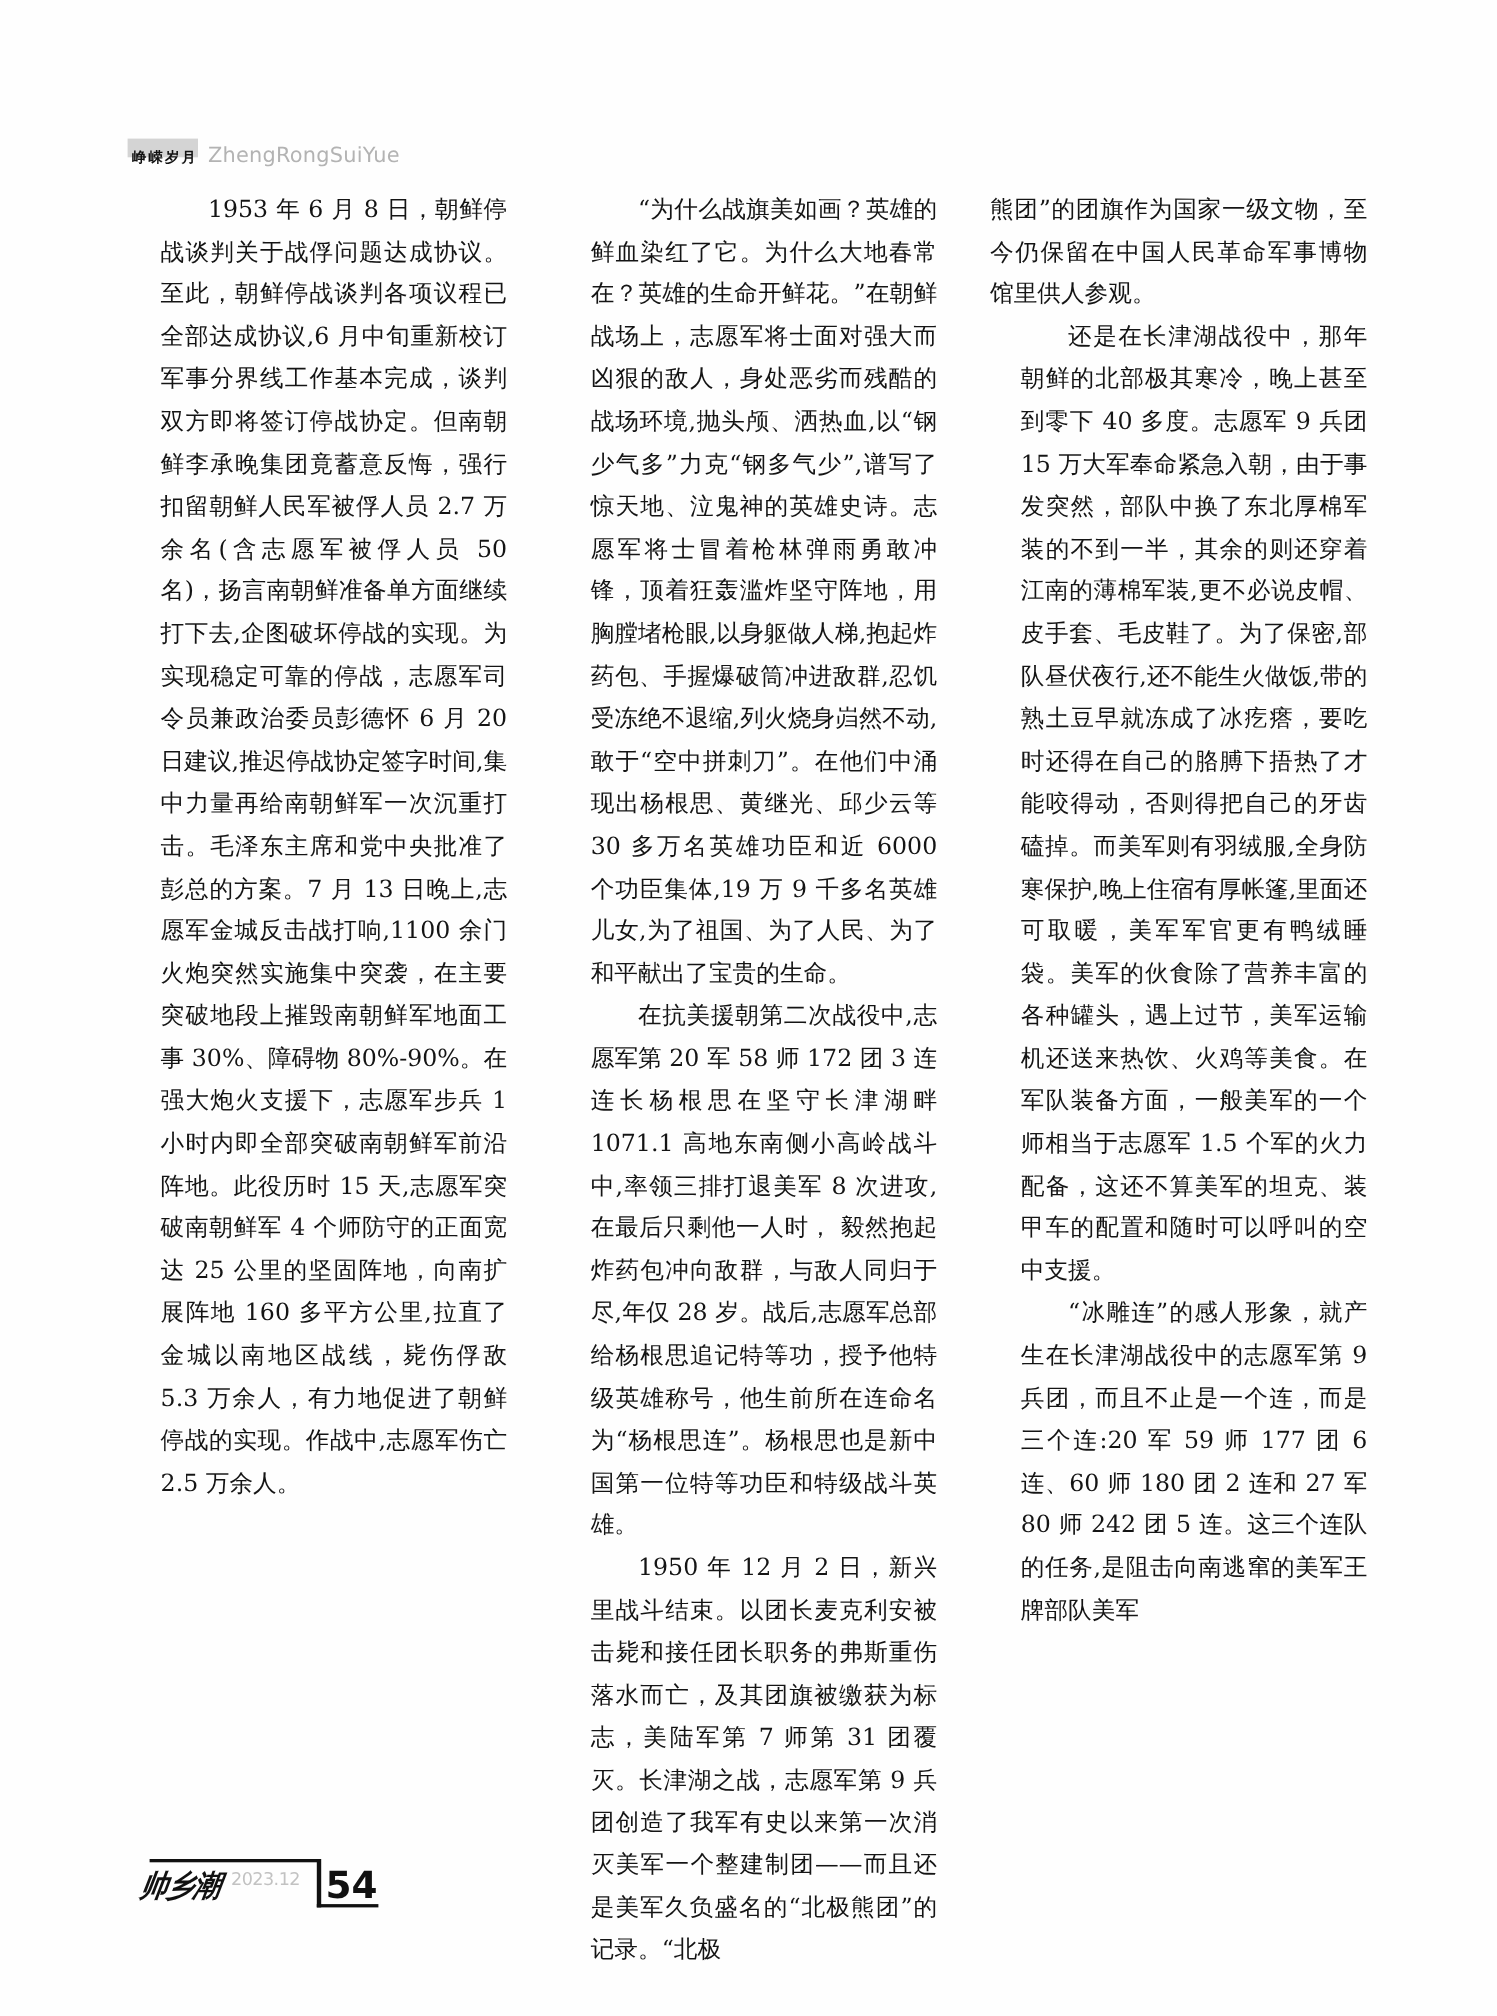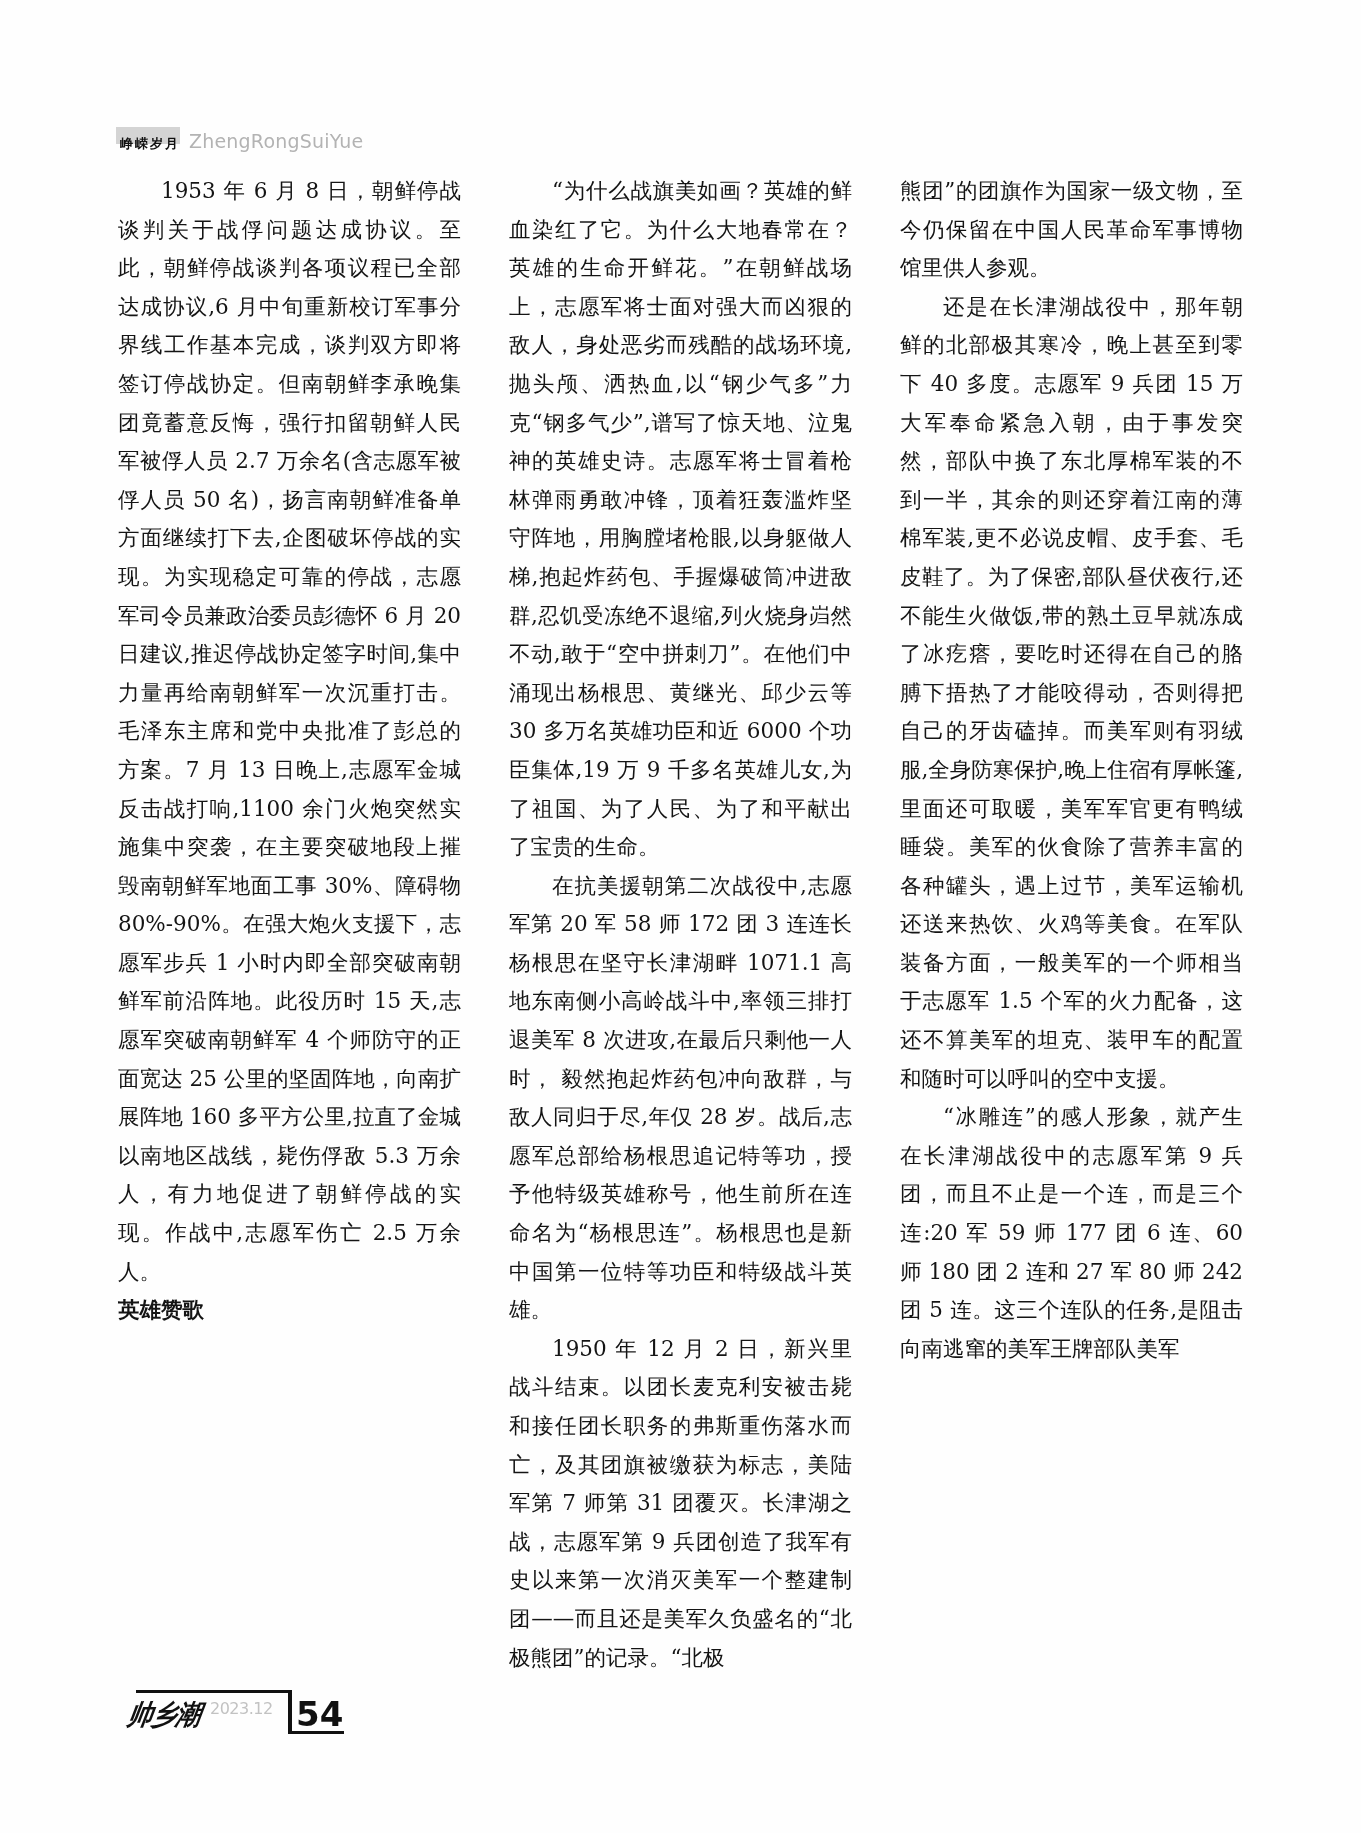--- a/index.html
+++ b/index.html
@@ -81,20 +81,21 @@
     line-height: 38.6px;
     text-align: justify;
     text-align-last: left;
     text-justify: inter-character;
     letter-spacing: 0px;
     color: #141414;
     font-family: "DejaVu Serif", "Liberation Serif", serif;
   }
   .col p.indent {
     text-indent: 2em;
+    margin-left: 28px;
   }
   .section-heading {
     margin: 30px 0 0 0;
     text-align: center;
     font-family: "DejaVu Sans", "Liberation Sans", sans-serif;
     font-weight: bold;
     font-size: 22px;
     letter-spacing: 3px;
     color: #111;
   }
@@ -169,21 +170,20 @@
 
   <div class="running-head">
     <span class="rh-cn">峥嵘岁月</span>
     <span class="rh-py">ZhengRongSuiYue</span>
   </div>
 
   <div class="columns">
 
     <div class="col">
       <p class="indent">1953 年 6 月 8 日，朝鲜停战谈判关于战俘问题达成协议。至此，朝鲜停战谈判各项议程已全部达成协议,6 月中旬重新校订军事分界线工作基本完成，谈判双方即将签订停战协定。但南朝鲜李承晚集团竟蓄意反悔，强行扣留朝鲜人民军被俘人员 2.7 万余名(含志愿军被俘人员 50 名)，扬言南朝鲜准备单方面继续打下去,企图破坏停战的实现。为实现稳定可靠的停战，志愿军司令员兼政治委员彭德怀 6 月 20 日建议,推迟停战协定签字时间,集中力量再给南朝鲜军一次沉重打击。毛泽东主席和党中央批准了彭总的方案。7 月 13 日晚上,志愿军金城反击战打响,1100 余门火炮突然实施集中突袭，在主要突破地段上摧毁南朝鲜军地面工事 30%、障碍物 80%-90%。在强大炮火支援下，志愿军步兵 1 小时内即全部突破南朝鲜军前沿阵地。此役历时 15 天,志愿军突破南朝鲜军 4 个师防守的正面宽达 25 公里的坚固阵地，向南扩展阵地 160 多平方公里,拉直了金城以南地区战线，毙伤俘敌 5.3 万余人，有力地促进了朝鲜停战的实现。作战中,志愿军伤亡 2.5 万余人。</p>
-      <p class="section-heading">英雄赞歌</p>
     </div>
 
     <div class="col">
       <p class="indent">“为什么战旗美如画？英雄的鲜血染红了它。为什么大地春常在？英雄的生命开鲜花。”在朝鲜战场上，志愿军将士面对强大而凶狠的敌人，身处恶劣而残酷的战场环境,抛头颅、洒热血,以“钢少气多”力克“钢多气少”,谱写了惊天地、泣鬼神的英雄史诗。志愿军将士冒着枪林弹雨勇敢冲锋，顶着狂轰滥炸坚守阵地，用胸膛堵枪眼,以身躯做人梯,抱起炸药包、手握爆破筒冲进敌群,忍饥受冻绝不退缩,列火烧身岿然不动,敢于“空中拼刺刀”。在他们中涌现出杨根思、黄继光、邱少云等 30 多万名英雄功臣和近 6000 个功臣集体,19 万 9 千多名英雄儿女,为了祖国、为了人民、为了和平献出了宝贵的生命。</p>
       <p class="indent">在抗美援朝第二次战役中,志愿军第 20 军 58 师 172 团 3 连连长杨根思在坚守长津湖畔 1071.1 高地东南侧小高岭战斗中,率领三排打退美军 8 次进攻,在最后只剩他一人时， 毅然抱起炸药包冲向敌群，与敌人同归于尽,年仅 28 岁。战后,志愿军总部给杨根思追记特等功，授予他特级英雄称号，他生前所在连命名为“杨根思连”。杨根思也是新中国第一位特等功臣和特级战斗英雄。</p>
       <p class="indent">1950 年 12 月 2 日，新兴里战斗结束。以团长麦克利安被击毙和接任团长职务的弗斯重伤落水而亡，及其团旗被缴获为标志，美陆军第 7 师第 31 团覆灭。长津湖之战，志愿军第 9 兵团创造了我军有史以来第一次消灭美军一个整建制团——而且还是美军久负盛名的“北极熊团”的记录。“北极</p>
     </div>
 
     <div class="col">
       <p>熊团”的团旗作为国家一级文物，至今仍保留在中国人民革命军事博物馆里供人参观。</p>

